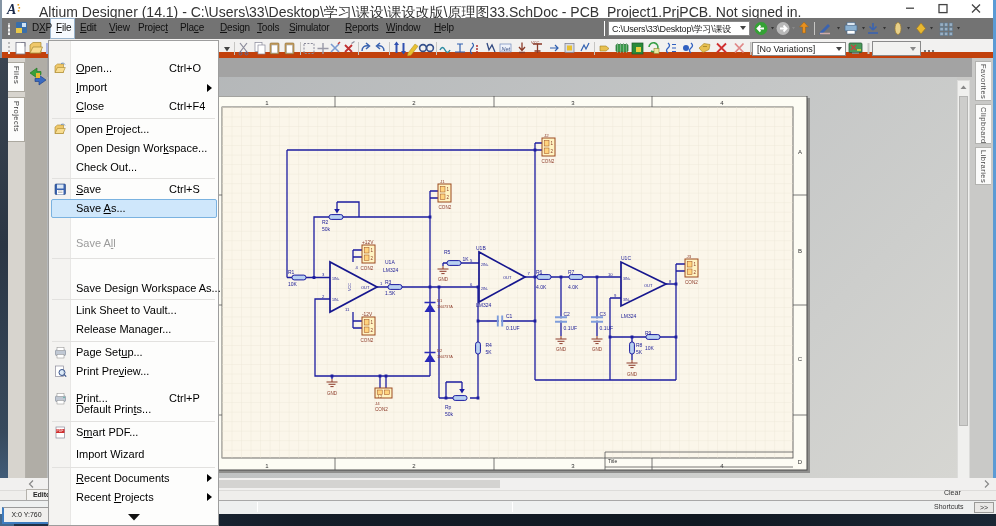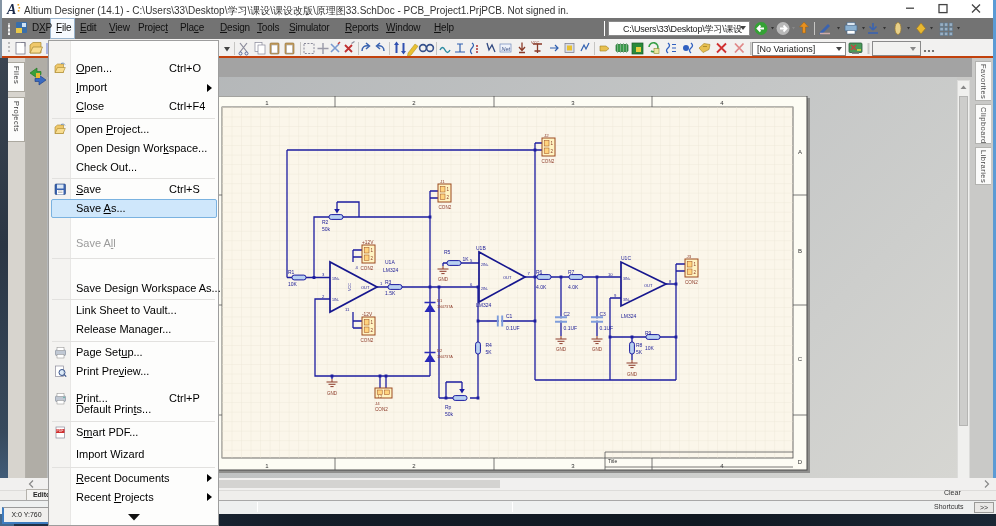--- a/index.html
+++ b/index.html
@@ -1,20 +1,20 @@
 <!DOCTYPE html>
 <html><head><meta charset="utf-8"><style>
 *{margin:0;padding:0;box-sizing:border-box}
 html,body{width:996px;height:526px;overflow:hidden;font-family:"Liberation Sans",sans-serif;background:#f0efee;position:relative}
 .ab{position:absolute}
 #titlebar{left:0;top:0;width:996px;height:18px;background:#fff;color:#333}
-#titlebar .t{left:24px;top:3.5px;font-size:10px;color:#333;white-space:nowrap;width:866px;overflow:hidden}
+#titlebar .t{left:39px;top:3.5px;font-size:14px;color:#333;white-space:nowrap;width:866px;overflow:hidden}
 #menubar{left:0;top:18px;width:996px;height:21px;background:#737373;font-size:10px;letter-spacing:-0.2px;color:#111}
 .mi{position:absolute;top:4px}
-#toolbar{left:0;top:39px;width:996px;height:19px;background:#f2f1f0;border-bottom:2px solid #c2410c}
+#toolbar{left:0;top:39px;width:996px;height:19px;background:#f2f1f0;border-bottom:6px solid #c2410c}
 #mainbg{left:0;top:58px;width:996px;height:420px;background:#c9c9c7}
 #ldark{left:0;top:58px;width:8px;height:468px;background:linear-gradient(180deg,#3a4450,#2b3644 40%,#37495c 80%,#4b6f94)}
 #ltop{left:0;top:0;width:2px;height:58px;background:#8494a4}
 #tabcol{left:8px;top:58px;width:18px;height:420px;background:#d7d4ce;border-right:1px solid #b3b0aa}
 #graycol{left:26px;top:58px;width:21px;height:420px;background:#b0ada6}
 #docband{left:47px;top:58px;width:925px;height:19px;background:#a3a3a3}
 #workspace{left:47px;top:77px;width:910px;height:401px;background:linear-gradient(135deg,#b0b3b5 0%,#c4c6c6 55%,#d6d6d2 100%)}
 .vtab{background:#fcfcfb;border:1px solid #aba89f;border-left:none;color:#3a3a3a;font-size:7.5px;text-align:center}
 .vtext{writing-mode:vertical-rl;letter-spacing:.5px}
 .rtab{background:#fbfbfa;border:1px solid #b3b3b0;border-right:none;color:#4a4a4a;font-size:7.5px}
@@ -70,21 +70,21 @@
 <div class="mi" style="left:109px"><u>V</u>iew</div>
 <div class="mi" style="left:138px">Projec<u>t</u></div>
 <div class="mi" style="left:180px">Pla<u>c</u>e</div>
 <div class="mi" style="left:220px"><u>D</u>esign</div>
 <div class="mi" style="left:257px"><u>T</u>ools</div>
 <div class="mi" style="left:289px"><u>S</u>imulator</div>
 <div class="mi" style="left:345px"><u>R</u>eports</div>
 <div class="mi" style="left:386px"><u>W</u>indow</div>
 <div class="mi" style="left:434px"><u>H</u>elp</div>
 <div class="sep" style="left:604px;top:3px;height:15px"></div>
-<div class="combo" style="left:608px;top:2.5px;width:142px;height:15px;line-height:14px;padding-left:14px">C:\Users\33\Desktop\学习\课设</div>
+<div class="combo" style="left:608px;top:2.5px;width:142px;height:15px;line-height:14px;padding-left:3px">C:\Users\33\Desktop\学习\课设</div>
 <div class="cara" style="left:740px;top:8px"></div>
 <svg class="ab" style="left:752px;top:2px" width="244" height="17" viewBox="0 0 244 17">
 <circle cx="9" cy="8.5" r="6.5" fill="#35a135"></circle>
       <path d="M12,8.5 h-6 m2.5,-3 l-3,3 3,3" stroke="#fff" stroke-width="1.8" fill="none"></path>
 <path d="M19,7 l3,0 -1.5,2.5 z" fill="#333"></path>
 <circle cx="31" cy="8.5" r="6.5" fill="#b9b9b9"></circle>
       <path d="M28,8.5 h6 m-2.5,-3 l3,3 -3,3" stroke="#fff" stroke-width="1.8" fill="none"></path>
 <path d="M40,7 l3,0 -1.5,2.5 z" fill="#888"></path>
 <path d="M52,2 l4.5,5 h-3 v6 h-3 v-6 h-3 z" fill="#e89020" stroke="#9a6010" stroke-width=".5"></path>
 <rect x="62" y="2" width="1" height="13" fill="#c6c5c3"></rect>

